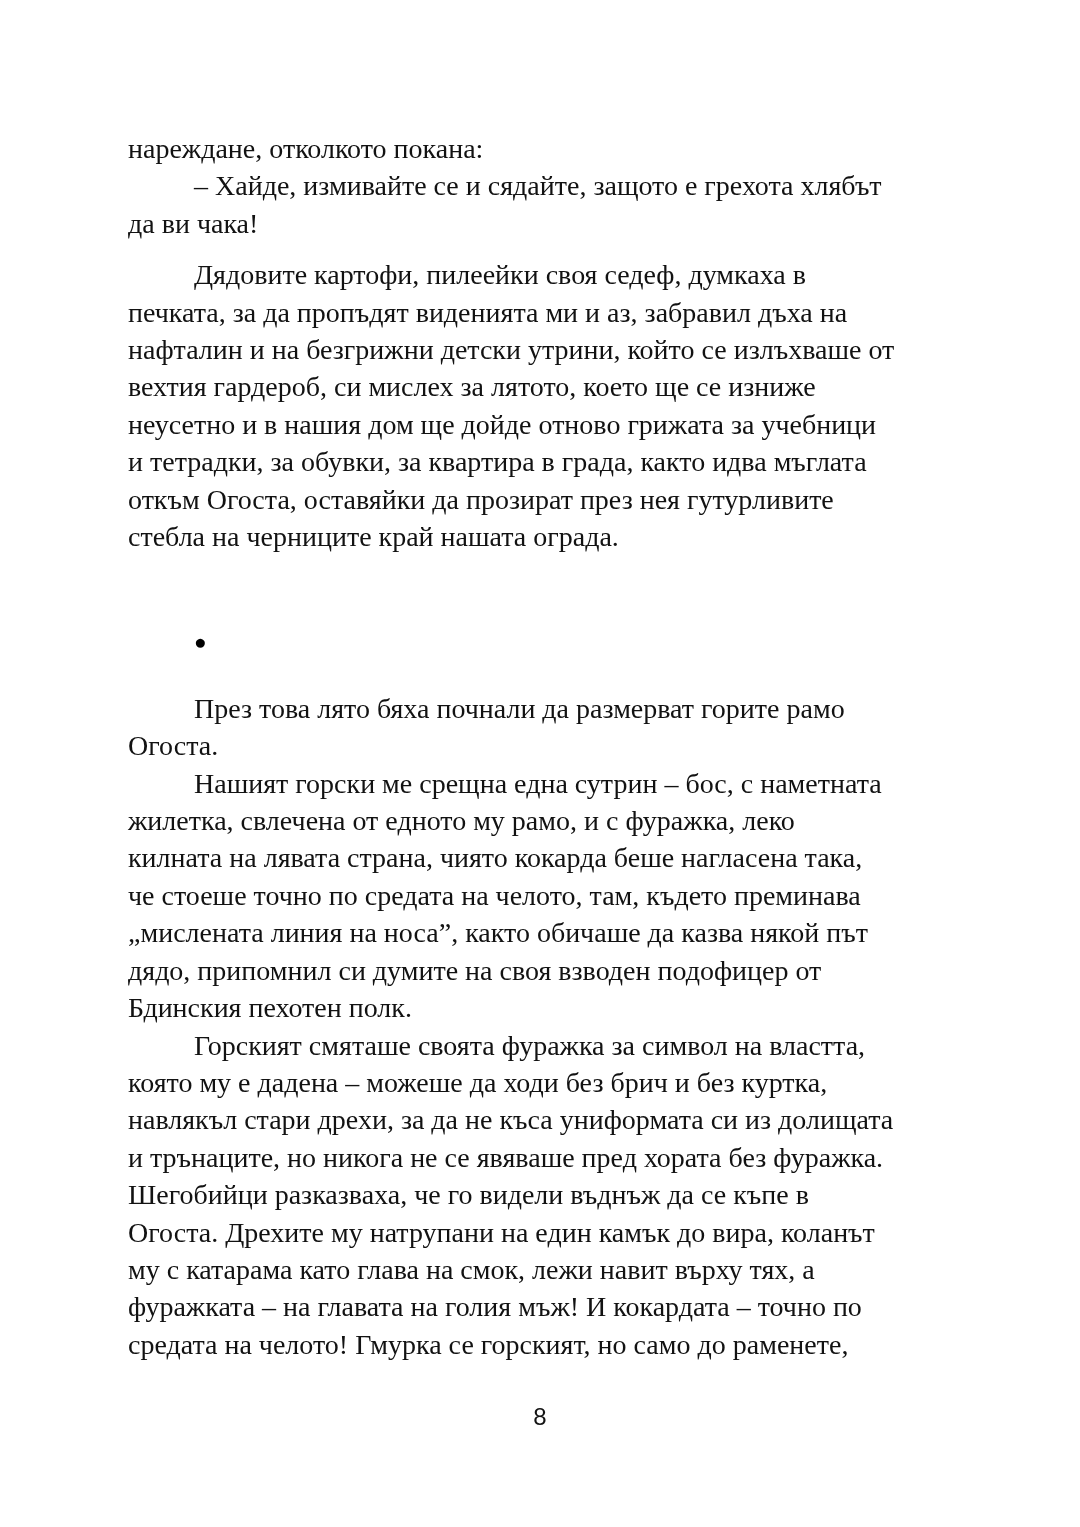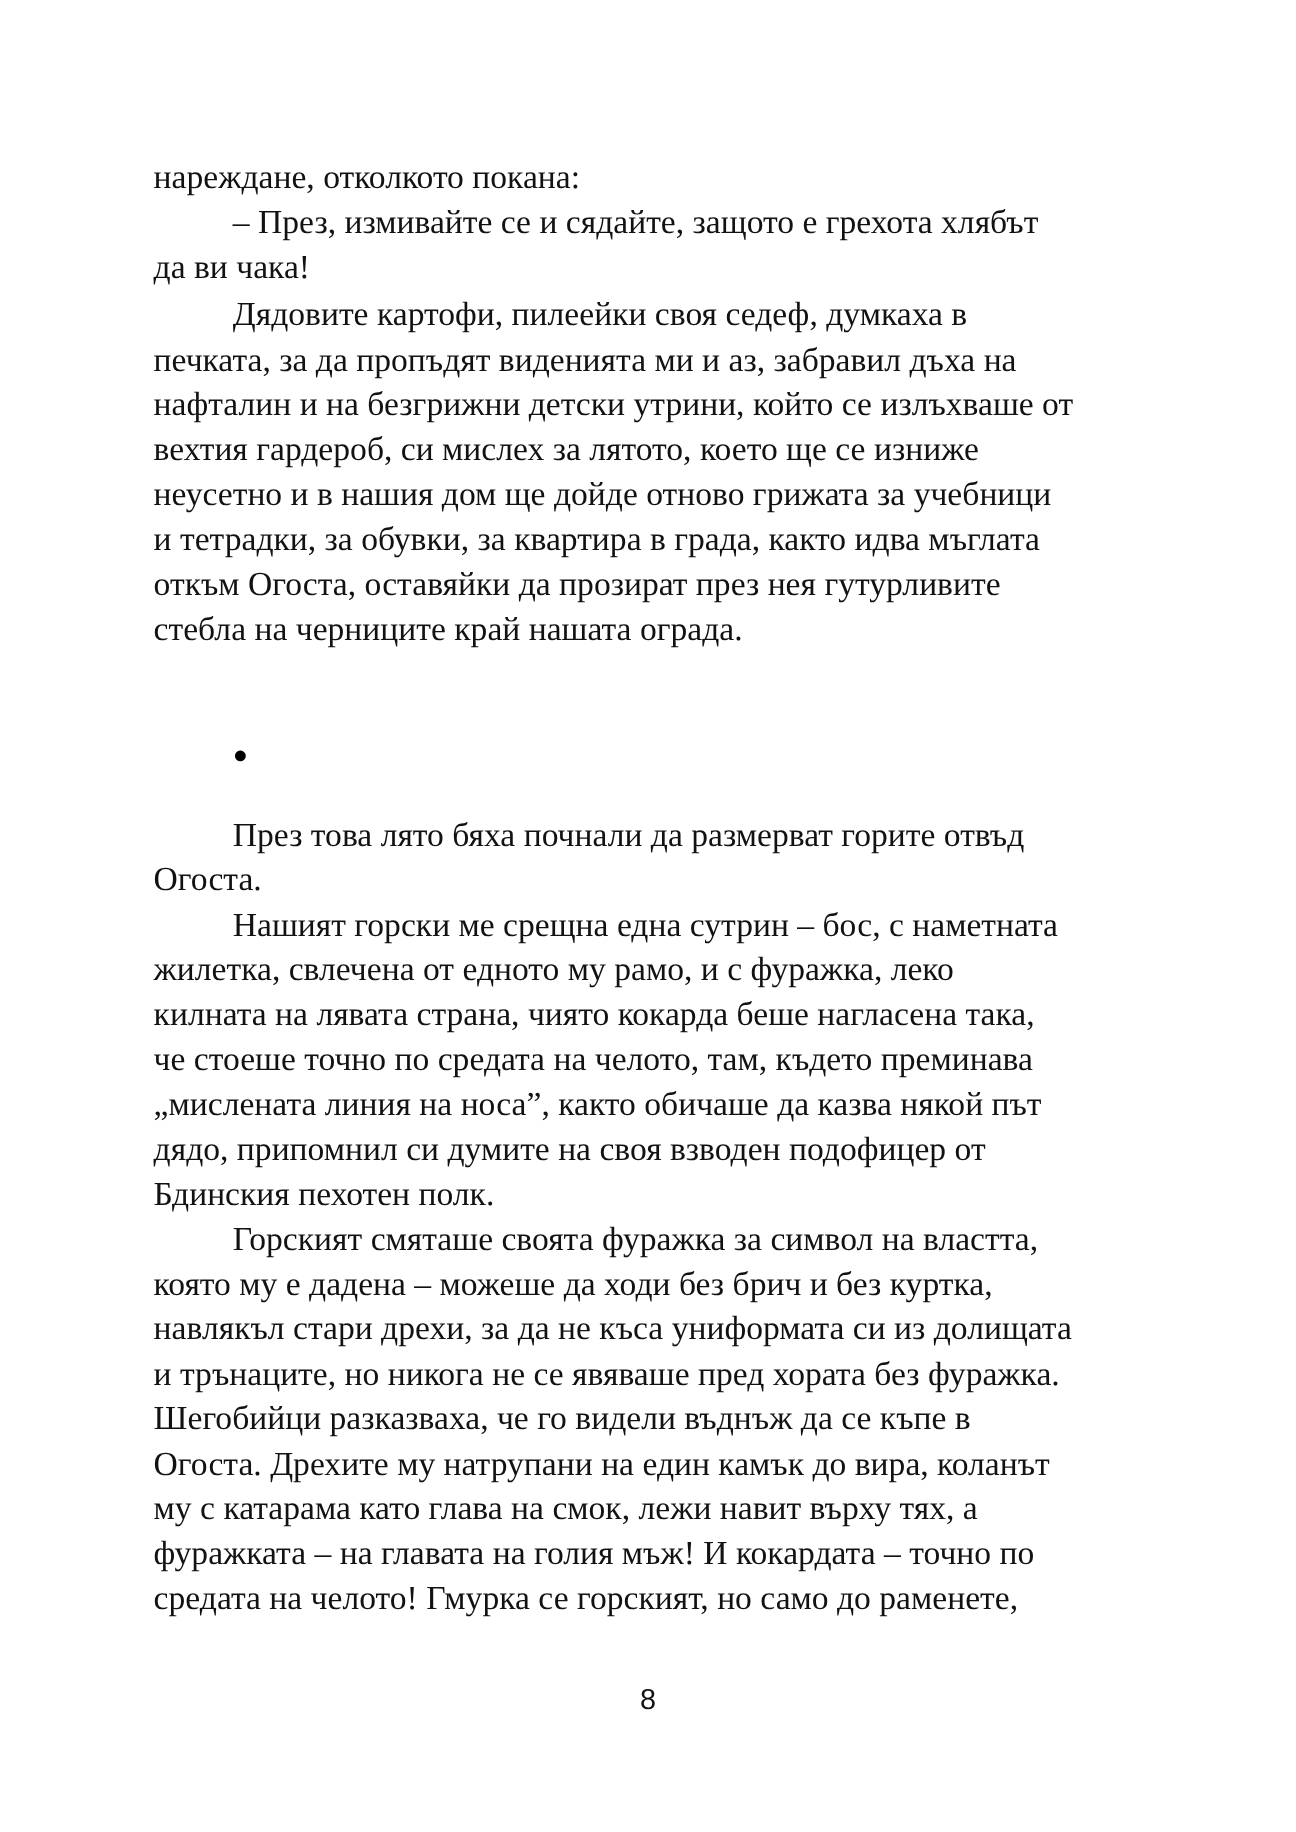--- a/index.html
+++ b/index.html
@@ -27,21 +27,21 @@
   }
   .para {
     margin: 0;
     white-space: pre-line;
     text-indent: 66px;
   }
   .para.no-indent {
     text-indent: 0;
   }
   .para.gap-before {
-    margin-top: 2px;
+    margin-top: 14px;
   }
   .para.gap-after-bullet {
     margin-top: 31px;
   }
   .para.gap-small {
   }
   .bullet-row {
     margin-top: 66px;
     height: 37.4px;
     padding-left: 66px;
@@ -62,34 +62,34 @@
     line-height: 30px;
     color: #121212;
   }
 </style>
 </head>
 <body>
 
 <div class="page">
   <div class="text-block">
     <p class="para no-indent">нареждане, отколкото покана:</p>
-    <p class="para">– През, измивайте се и сядайте, защото е грехота хлябът
+    <p class="para">– Хайде, измивайте се и сядайте, защото е грехота хлябът
 да ви чака!</p>
     <p class="para gap-before">Дядовите картофи, пилеейки своя седеф, думкаха в
 печката, за да пропъдят виденията ми и аз, забравил дъха на
 нафталин и на безгрижни детски утрини, който се излъхваше от
 вехтия гардероб, си мислех за лятото, което ще се изниже
 неусетно и в нашия дом ще дойде отново грижата за учебници
 и тетрадки, за обувки, за квартира в града, както идва мъглата
 откъм Огоста, оставяйки да прозират през нея гутурливите
 стебла на черниците край нашата ограда.</p>
     <div class="bullet-row">
       <span class="bullet">●</span>
     </div>
-    <p class="para gap-after-bullet">През това лято бяха почнали да размерват горите отвъд
+    <p class="para gap-after-bullet">През това лято бяха почнали да размерват горите рамо
 Огоста.</p>
     <p class="para gap-small">Нашият горски ме срещна една сутрин – бос, с наметната
 жилетка, свлечена от едното му рамо, и с фуражка, леко
 килната на лявата страна, чиято кокарда беше нагласена така,
 че стоеше точно по средата на челото, там, където преминава
 „мислената линия на носа”, както обичаше да казва някой път
 дядо, припомнил си думите на своя взводен подофицер от
 Бдинския пехотен полк.</p>
     <p class="para">Горският смяташе своята фуражка за символ на властта,
 която му е дадена – можеше да ходи без брич и без куртка,

